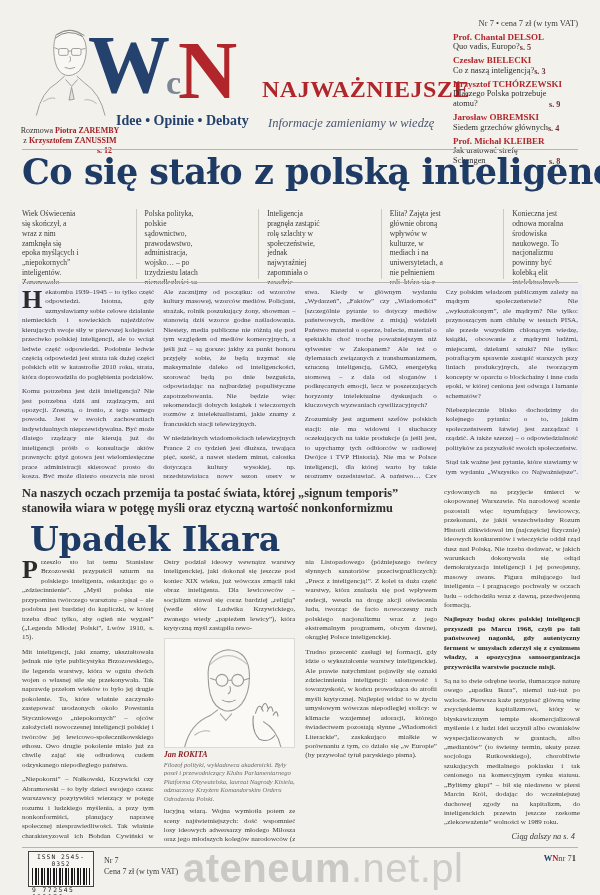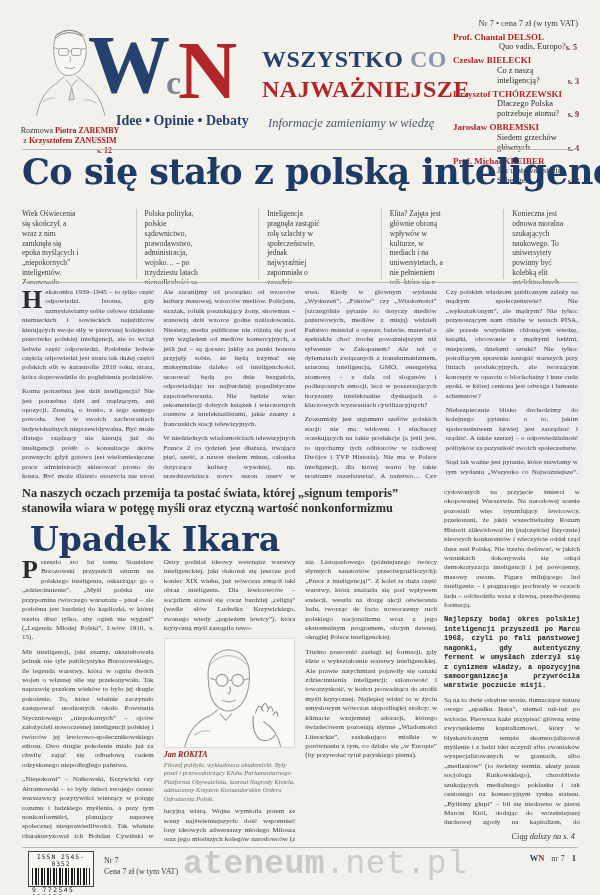--- a/index.html
+++ b/index.html
@@ -20,21 +20,21 @@
   .title-line1 { position:absolute; left:262px; top:46px; font-size:24px; font-weight:bold; letter-spacing:0.5px; color:#24426d; white-space:nowrap; }
   .title-line1 .co { color:#8b97a8; }
   .title-line2 { position:absolute; left:262px; top:76px; font-size:24px; font-weight:bold; letter-spacing:0.5px; color:#b0262b; white-space:nowrap; }
   .tagline { position:absolute; left:116px; top:113px; font-size:14px; font-weight:bold; color:#24426d; }
   .motto { position:absolute; left:268px; top:116px; font-size:12.5px; font-style:italic; color:#4a5670; }
 
   .issue-info { position:absolute; right:22px; top:18px; font-size:8.5px; color:#3c3c3c; }
   .headline-list { position:absolute; left:453px; top:32px; width:126px; }
   .hl-item { margin-bottom:3px; }
   .hl-author { color:#b0262b; font-weight:bold; font-size:9px; line-height:1.15; }
-  .hl-row { display:flex; justify-content:center; align-items:flex-end;margin-left:44px; }
+  .hl-row { display:flex; justify-content:flex-start; align-items:flex-end; }
   .hl-title { font-size:8.4px; line-height:1.2; color:#2e2e30; max-width:96px; }
   .hl-page { font-size:8.2px; font-weight:bold; color:#6f3434; white-space:nowrap; }
 
   .rule { position:absolute; left:22px; width:556px; border-top:1px solid #b8b5ae; }
 
   
   .main-headline { position:absolute; left:22px; top:151px; width:556px; margin:0;
     font-family:"DejaVu Serif", serif; font-size:35px; letter-spacing:-0.5px;
     font-weight:bold; color:#1e3b66; white-space:nowrap; }
 
@@ -52,43 +52,43 @@
   .a1col { flex:1; overflow:hidden; font-size:7.1px; line-height:1.33; text-align:justify; color:#3a3a3c; }
   .a1col p { margin:0 0 5px; }
   .dropcap { float:left; font-size:26px; line-height:0.8; font-weight:bold; color:#2c2c2e; padding:2px 3px 0 0; }
 
   
   .a2-intro { position:absolute; left:22px; top:486px; width:410px; font-size:12.3px; font-weight:bold; line-height:1.22; color:#2e2e30; }
   .a2-title { position:absolute; left:22px; top:512px; margin:8px; font-family:"DejaVu Serif", serif; font-size:33px; font-weight:bold; color:#1e3b66; }
   .a2-colD { position:absolute; left:444px; top:488px; width:136px; height:340px; overflow:hidden;
     font-size:7.1px; line-height:1.33; text-align:justify; color:#3a3a3c; }
   .a2-colD p { margin:0 0 5px; }
-  .a2-colD .lead-bold { font-weight:bold; color:#262628;font-family:Liberation Mono, monospace; }
+  .a2-colD .lead-bold { font-weight:bold; color:#262628; }
   .a2-body { position:absolute; left:22px; top:558px; width:415px; height:284px; display:flex; gap:10px; }
   .a2col { flex:1; overflow:hidden; font-size:7.1px; line-height:1.33; text-align:justify; color:#3a3a3c; }
   .a2col p { margin:0 0 5px; }
   .portrait { height:110px; margin:2px 0 2px; background:#faf9f6; border:1px solid #dcdad4; }
   .portrait svg { width:100%; height:100%; }
   .cap-name { font-size:8px; font-weight:bold; font-style:italic; color:#8d2024; margin-top:1px; }
   .cap-bio { font-size:6.6px; font-style:italic; color:#6b6b6b; line-height:1.28; text-align:left; margin-bottom:4px; }
 
   .continued { position:absolute; right:25px; top:832px; font-size:8.4px; font-style:italic; color:#3a3a3c;text-align:center; }
 
   
   .footer-rule { top:847px; }
   .barcode-box { position:absolute; left:28px; top:851px; width:66px; height:36px; border:1px solid #444; padding:1px 3px; background:#f7f6f2; }
   .issn { font-size:6.3px; letter-spacing:1px; color:#222; text-align:center; font-family:"DejaVu Sans Mono", monospace; }
   .bars { height:17px; margin:1px 0;
     background:repeating-linear-gradient(90deg,#1a1a1a 0 1px,transparent 1px 3px,#1a1a1a 3px 5px,transparent 5px 6px); }
   .bar-digits { font-size:6.3px; letter-spacing:1.5px; color:#222; font-family:"DejaVu Sans Mono", monospace; }
   .issue-block { position:absolute; left:104px; top:856px; font-size:8px; color:#3a3a3c; line-height:1.35; }
-  .watermark { position:absolute; left:183px; top:846px; font-family:Liberation Mono, monospace;
-    font-size:33px; font-weight:bold; color:#c6c5c2; letter-spacing:0.5px; opacity:0.9; }
+  .watermark { position:absolute; left:183px; top:846px; font-family:Liberation Sans, sans-serif;
+    font-size:40px; font-weight:bold; color:#c6c5c2; letter-spacing:0.5px; opacity:0.9; }
   .watermark .suffix { font-weight:normal; color:#c9c8c5; }
-  .page-marker { position:absolute; right:24px; top:853px; font-size:8.5px; display:flex; gap:7px; align-items:flex-end; color:#4a4a4a; }
+  .page-marker { position:absolute; right:24px; top:853px; font-size:8.5px; display:flex; align-items:flex-end; color:#4a4a4a; }
   .pm-logo { font-weight:bold; }
   .pm-logo .w { color:#24426d; } .pm-logo .n { color:#b0262b; }
   .pm-page { font-weight:bold; color:#333; }
 </style>
 </head>
 <body>
 
 <div id="page">
 
   <div class="sketch-box">
@@ -114,21 +114,20 @@
   <div class="interview-caption">
     <span>Rozmowa </span><b>Piotra ZAREMBY</b><br>
     <span>z </span><b>Krzysztofem ZANUSSIM</b>
     <span class="interview-page">s. 12</span>
   </div>
 
   <div class="logo-w">W</div>
   <div class="logo-c">c</div>
   <div class="logo-n">N</div>
 
-  <div class="title-line1"><span>WSZYSTKO </span><span class="co">CO</span></div>
   <div class="title-line2">NAJWAŻNIEJSZE</div>
   <div class="tagline">Idee • Opinie • Debaty</div>
   <div class="motto">Informacje zamieniamy w wiedzę</div>
 
   <div class="issue-info">Nr 7 • cena 7 zł (w tym VAT)</div>
 
   <div class="headline-list">
     <div class="hl-item">
       <div class="hl-author">Prof. Chantal DELSOL</div>
       <div class="hl-row">
@@ -185,21 +184,21 @@
       <div class="teaser-text">Inteligencja pragnęła zastąpić rolę szlachty w społeczeństwie, jednak najwyraźniej zapomniała o zasadzie „szlachectwo zobowiązuje”</div>
       <div class="teaser-author">Prof. Wojciech ROSZKOWSKI</div>
       <div class="teaser-page">s. 5</div>
     </div>
     <div class="teaser">
       <div class="teaser-text">Elita? Zajęta jest głównie obroną wpływów w kulturze, w mediach i na uniwersytetach, a nie pełnieniem roli, która się z tym wiąże</div>
       <div class="teaser-author">Piotr LEGUTKO</div>
       <div class="teaser-page">s. 2</div>
     </div>
     <div class="teaser">
-      <div class="teaser-text">Konieczna jest odnowa moralna szukających naukowego. To uniwersytety powinny być kolebką elit intelektualnych</div>
+      <div class="teaser-text">Konieczna jest odnowa moralna środowiska naukowego. To nacjonalizmu powinny być kolebką elit intelektualnych</div>
       <div class="teaser-author">Małgorzata WANKE-JAKUBOWSKA</div>
       <div class="teaser-page">s. 4</div>
     </div>
   </div>
 
   <div class="rule" style="top:282px"></div>
 
   <div class="article1-bg"></div>
   <div class="article1">
     <div class="a1col">

